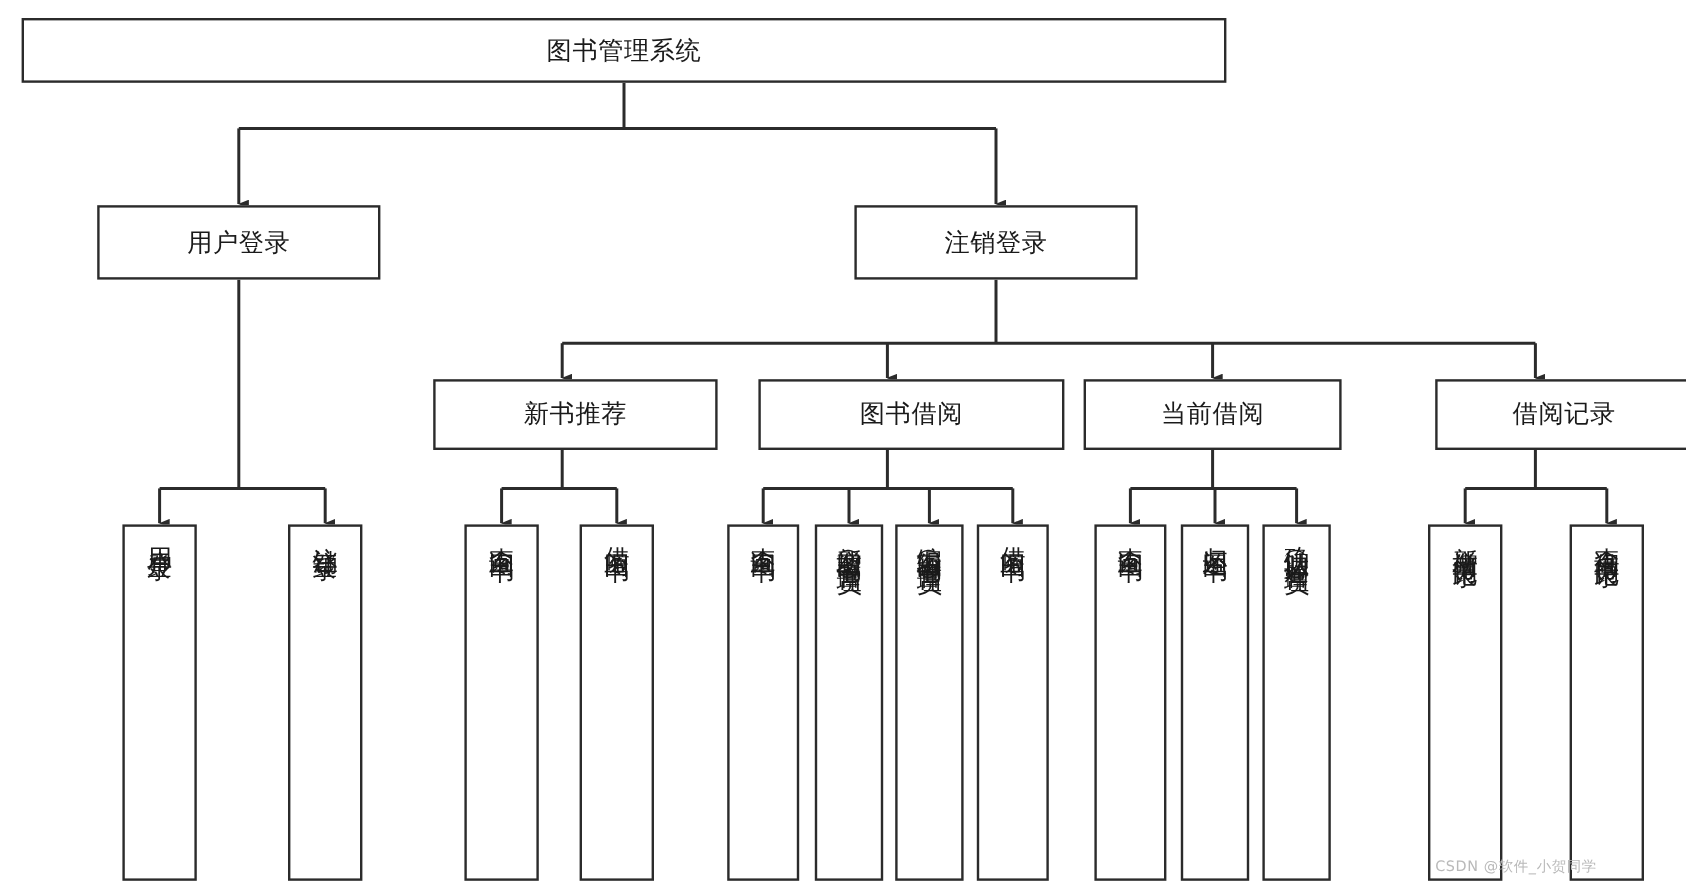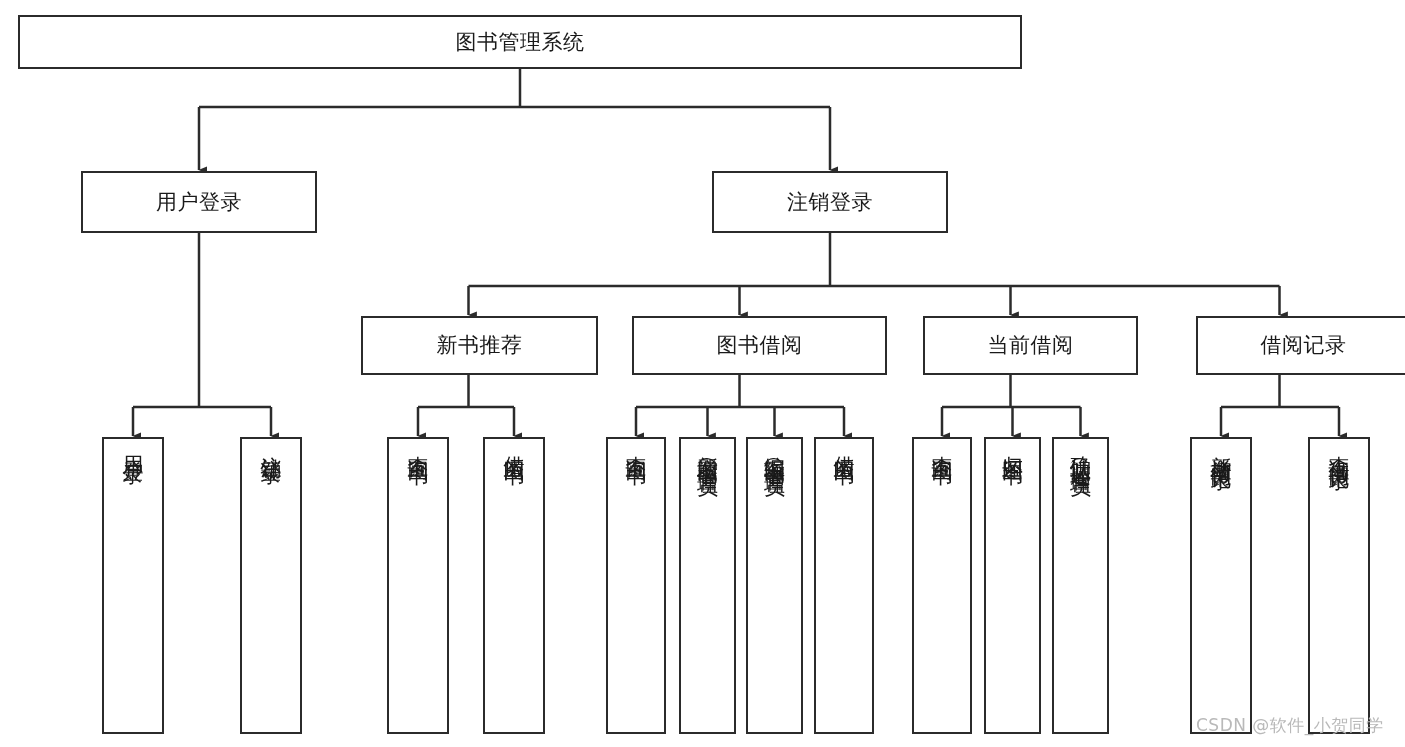--- a/index.html
+++ b/index.html
@@ -54,21 +54,21 @@
     letter-spacing: 3px;
     line-height: 1.05;
     white-space: nowrap;
   }
   .leaf-box {
     align-items: flex-start;
     padding-top: 0px;
   }
   .watermark {
     position: absolute;
-    font-size: 17px;
+    font-size: 12px;
     color: #b9b9b9;
     white-space: nowrap;
     letter-spacing: 0.5px;
     user-select: none;
   }
 </style>
 </head>
 <body>
 
 <div id="diagram-root">
@@ -124,21 +124,21 @@
       </div>
       <div class="node-box" style="left: 712px; top: 171px; width: 236px; height: 62px; border-color: rgb(43, 43, 43); background: rgb(255, 255, 255);">
         <span class="node-label-h" style="color: rgb(26, 26, 26);">注销登录</span>
       </div>
       <div class="node-box" style="left: 361px; top: 316px; width: 237px; height: 59px; border-color: rgb(43, 43, 43); background: rgb(255, 255, 255);">
         <span class="node-label-h" style="color: rgb(26, 26, 26);">新书推荐</span>
       </div>
       <div class="node-box" style="left: 632px; top: 316px; width: 255px; height: 59px; border-color: rgb(43, 43, 43); background: rgb(255, 255, 255);">
         <span class="node-label-h" style="color: rgb(26, 26, 26);">图书借阅</span>
       </div>
-      <div class="node-box" style="left: 903px; top: 316px; width: 215px; height: 59px; border-color: rgb(43, 43, 43); background: rgb(255, 255, 255); margin-left: 20px;">
+      <div class="node-box" style="left: 903px; top: 316px; width: 215px; height: 59px; border-color: rgb(43, 43, 43); background: rgb(255, 255, 255);">
         <span class="node-label-h" style="color: rgb(26, 26, 26);">当前借阅</span>
       </div>
       <div class="node-box" style="left: 1172px; top: 316px; width: 215px; height: 59px; border-color: rgb(43, 43, 43); background: rgb(255, 255, 255); margin-left: 24px;">
         <span class="node-label-h" style="color: rgb(26, 26, 26);">借阅记录</span>
       </div>
       <div class="node-box leaf-box" style="left: 102px; top: 437px; width: 62px; height: 297px; border-color: rgb(43, 43, 43); background: rgb(255, 255, 255);">
         <span class="node-label-v" style="color: rgb(26, 26, 26);">用户登录</span>
       </div>
       <div class="node-box leaf-box" style="left: 240px; top: 437px; width: 62px; height: 297px; border-color: rgb(43, 43, 43); background: rgb(255, 255, 255);">
         <span class="node-label-v" style="color: rgb(26, 26, 26);">注销登录</span>

